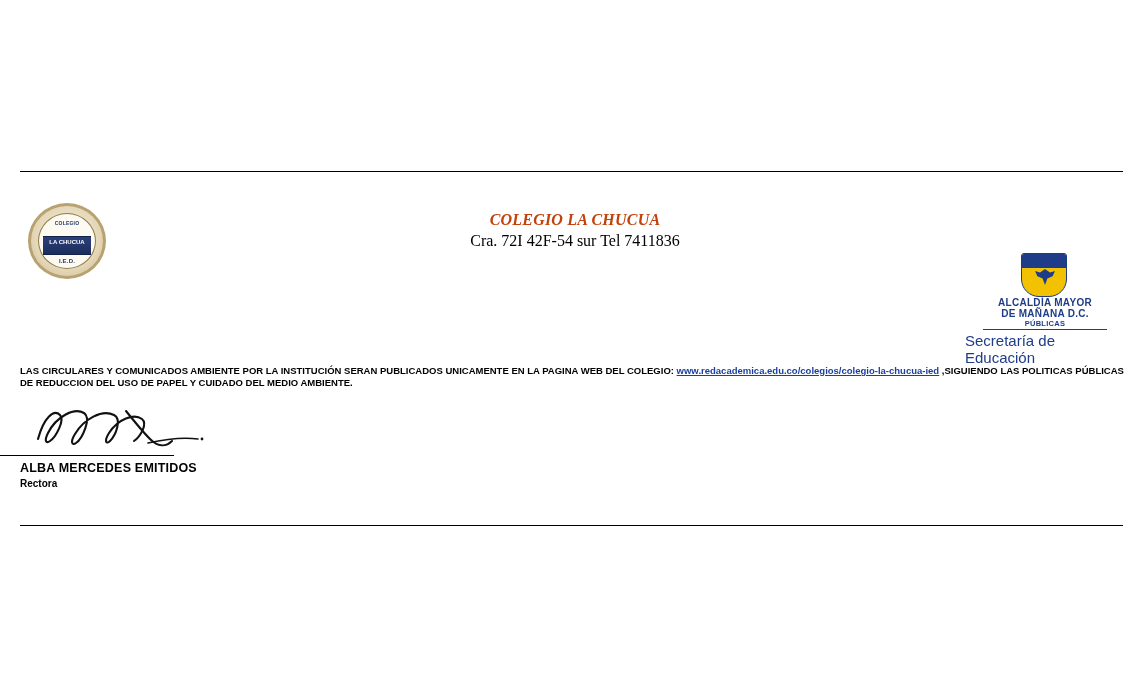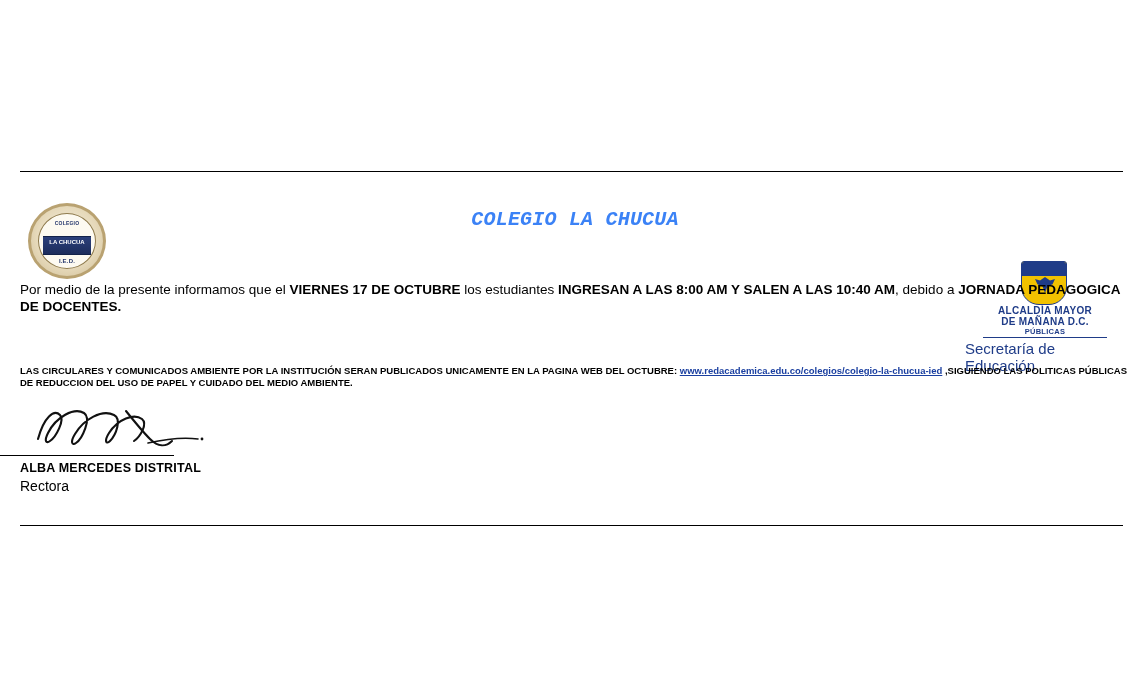--- a/index.html
+++ b/index.html
@@ -118,40 +118,40 @@
 
   .titleblock {
     position: absolute;
     left: 330px;
     top: 28px;
     width: 490px;
     text-align: center;
   }
   .titleblock .t1,
   .titleblock .t2 {
-    font-family: Liberation Mono, monospace;
+    font-family: Liberation Serif, serif;
     font-weight: bold;
     font-style: italic;
-    font-size: 20px;
+    font-size: 16px;
     line-height: 21px;
-    color: #3b82f6;
+    color: #c2410c;
     letter-spacing: .2px;
   }
   .titleblock .t3 {
     font-family: "Liberation Serif", serif;
     font-size: 16px;
     line-height: 20px;
     margin-top: 1px;
     color: #000000;
   }
 
   .logo-right {
     position: absolute;
     left: 965px;
-    top: 80px;
+    top: 72px;
     width: 160px;
     height: 78px;
     text-align: center;
   }
   .shield {
     position: absolute;
     left: 56px;
     top: 0;
     width: 46px;
     height: 44px;
@@ -261,22 +261,22 @@
     left: 20px;
     top: 340px;
     font-size: 12.5px;
     font-weight: bold;
     letter-spacing: .2px;
   }
   .sig-role {
     position: absolute;
     left: 20px;
     top: 357px;
-    font-size: 14px;
-    font-weight: normal;
+    font-size: 10px;
+    font-weight: bold;
   }
 </style>
 </head>
 <body>
 
 <div class="page">
 
   <div class="doc-sheet">
 
     <div class="rule rule-top"></div>
@@ -288,52 +288,50 @@
           <div class="seal-inner"></div>
           <div class="seal-text-top">COLEGIO</div>
           <div class="seal-band"></div>
           <div class="seal-text-mid">LA CHUCUA</div>
           <div class="seal-text-bot">I.E.D.</div>
         </div>
       </div>
 
       <div class="titleblock">
         <div class="t1">COLEGIO LA CHUCUA</div>
+        <div class="t3">Cra. 72I 42F-54 sur Tel 7411836</div>
       </div>
 
       <div class="logo-right">
         <div class="shield">
           <div class="shield-top"></div>
           <div class="shield-bird"></div>
         </div>
         <div class="alc-line1">ALCALDÍA MAYOR</div>
         <div class="alc-line2">DE MAÑANA D.C.</div>
         <div class="alc-line3">PÚBLICAS</div>
         <div class="alc-sep"></div>
         <div class="alc-sec">Secretaría de Educación</div>
       </div>
     </div>
 
     <div class="body-text">
-      <div class="line">
-        <span>Por medio de la presente informamos que el </span><b>VIERNES 17 DE OCTUBRE</b><span> los estudiantes </span><b>INGRESAN A LAS 8:00 AM Y SALEN A LAS 10:40 AM</b><span>, debido a </span><b>JORNADA PEDAGOGICA DE DOCENTES.</b>
-      </div>
     </div>
 
     <div class="legal">
-      <span>LAS CIRCULARES Y COMUNICADOS AMBIENTE POR LA INSTITUCIÓN SERAN PUBLICADOS UNICAMENTE EN LA PAGINA WEB </span><span>DEL OCTUBRE:</span>&nbsp;<a class="link" href="#">www.redacademica.edu.co/colegios/colegio-la-chucua-ied</a><span> ,SIGUIENDO LAS POLITICAS PÚBLICAS DE REDUCCION DEL USO DE PAPEL Y CUIDADO DEL MEDIO AMBIENTE.</span>
+      <span>LAS CIRCULARES Y COMUNICADOS AMBIENTE POR LA INSTITUCIÓN SERAN PUBLICADOS UNICAMENTE EN LA PAGINA WEB </span><span>DEL COLEGIO:</span>&nbsp;<a class="link" href="#">www.redacademica.edu.co/colegios/colegio-la-chucua-ied</a><span> ,SIGUIENDO LAS POLITICAS PÚBLICAS DE REDUCCION DEL USO DE PAPEL Y CUIDADO DEL MEDIO AMBIENTE.</span>
     </div>
 
     <div class="signature-area">
       <svg class="sig-svg" viewBox="0 0 200 60">
         <path d="M8,40 C14,18 24,10 30,16 C35,21 26,38 20,42 C16,45 14,42 18,34 C26,18 44,8 54,14 C62,19 52,40 46,44 C42,47 40,43 45,35 C54,20 72,10 84,16 C92,20 86,36 80,42 C76,46 74,42 79,34 C88,20 104,14 112,20 C118,25 110,38 104,42" fill="none" stroke="#111111" stroke-width="2.1" stroke-linecap="round"></path>
         <path d="M96,12 C104,22 112,32 120,40 C128,48 136,48 142,42" fill="none" stroke="#111111" stroke-width="2.1" stroke-linecap="round"></path>
         <path d="M118,44 C136,40 152,38 168,40" fill="none" stroke="#111111" stroke-width="1.6" stroke-linecap="round"></path>
         <circle cx="172" cy="40" r="1.4" fill="#111111"></circle>
       </svg>
     </div>
     <div class="sig-line"></div>
-    <div class="sig-name">ALBA MERCEDES DISTRITAL</div>
+    <div class="sig-name">ALBA MERCEDES EMITIDOS</div>
     <div class="sig-role">Rectora</div>
 
     <div class="rule rule-bottom"></div>
   </div>
 </div>
 
 </body></html>

